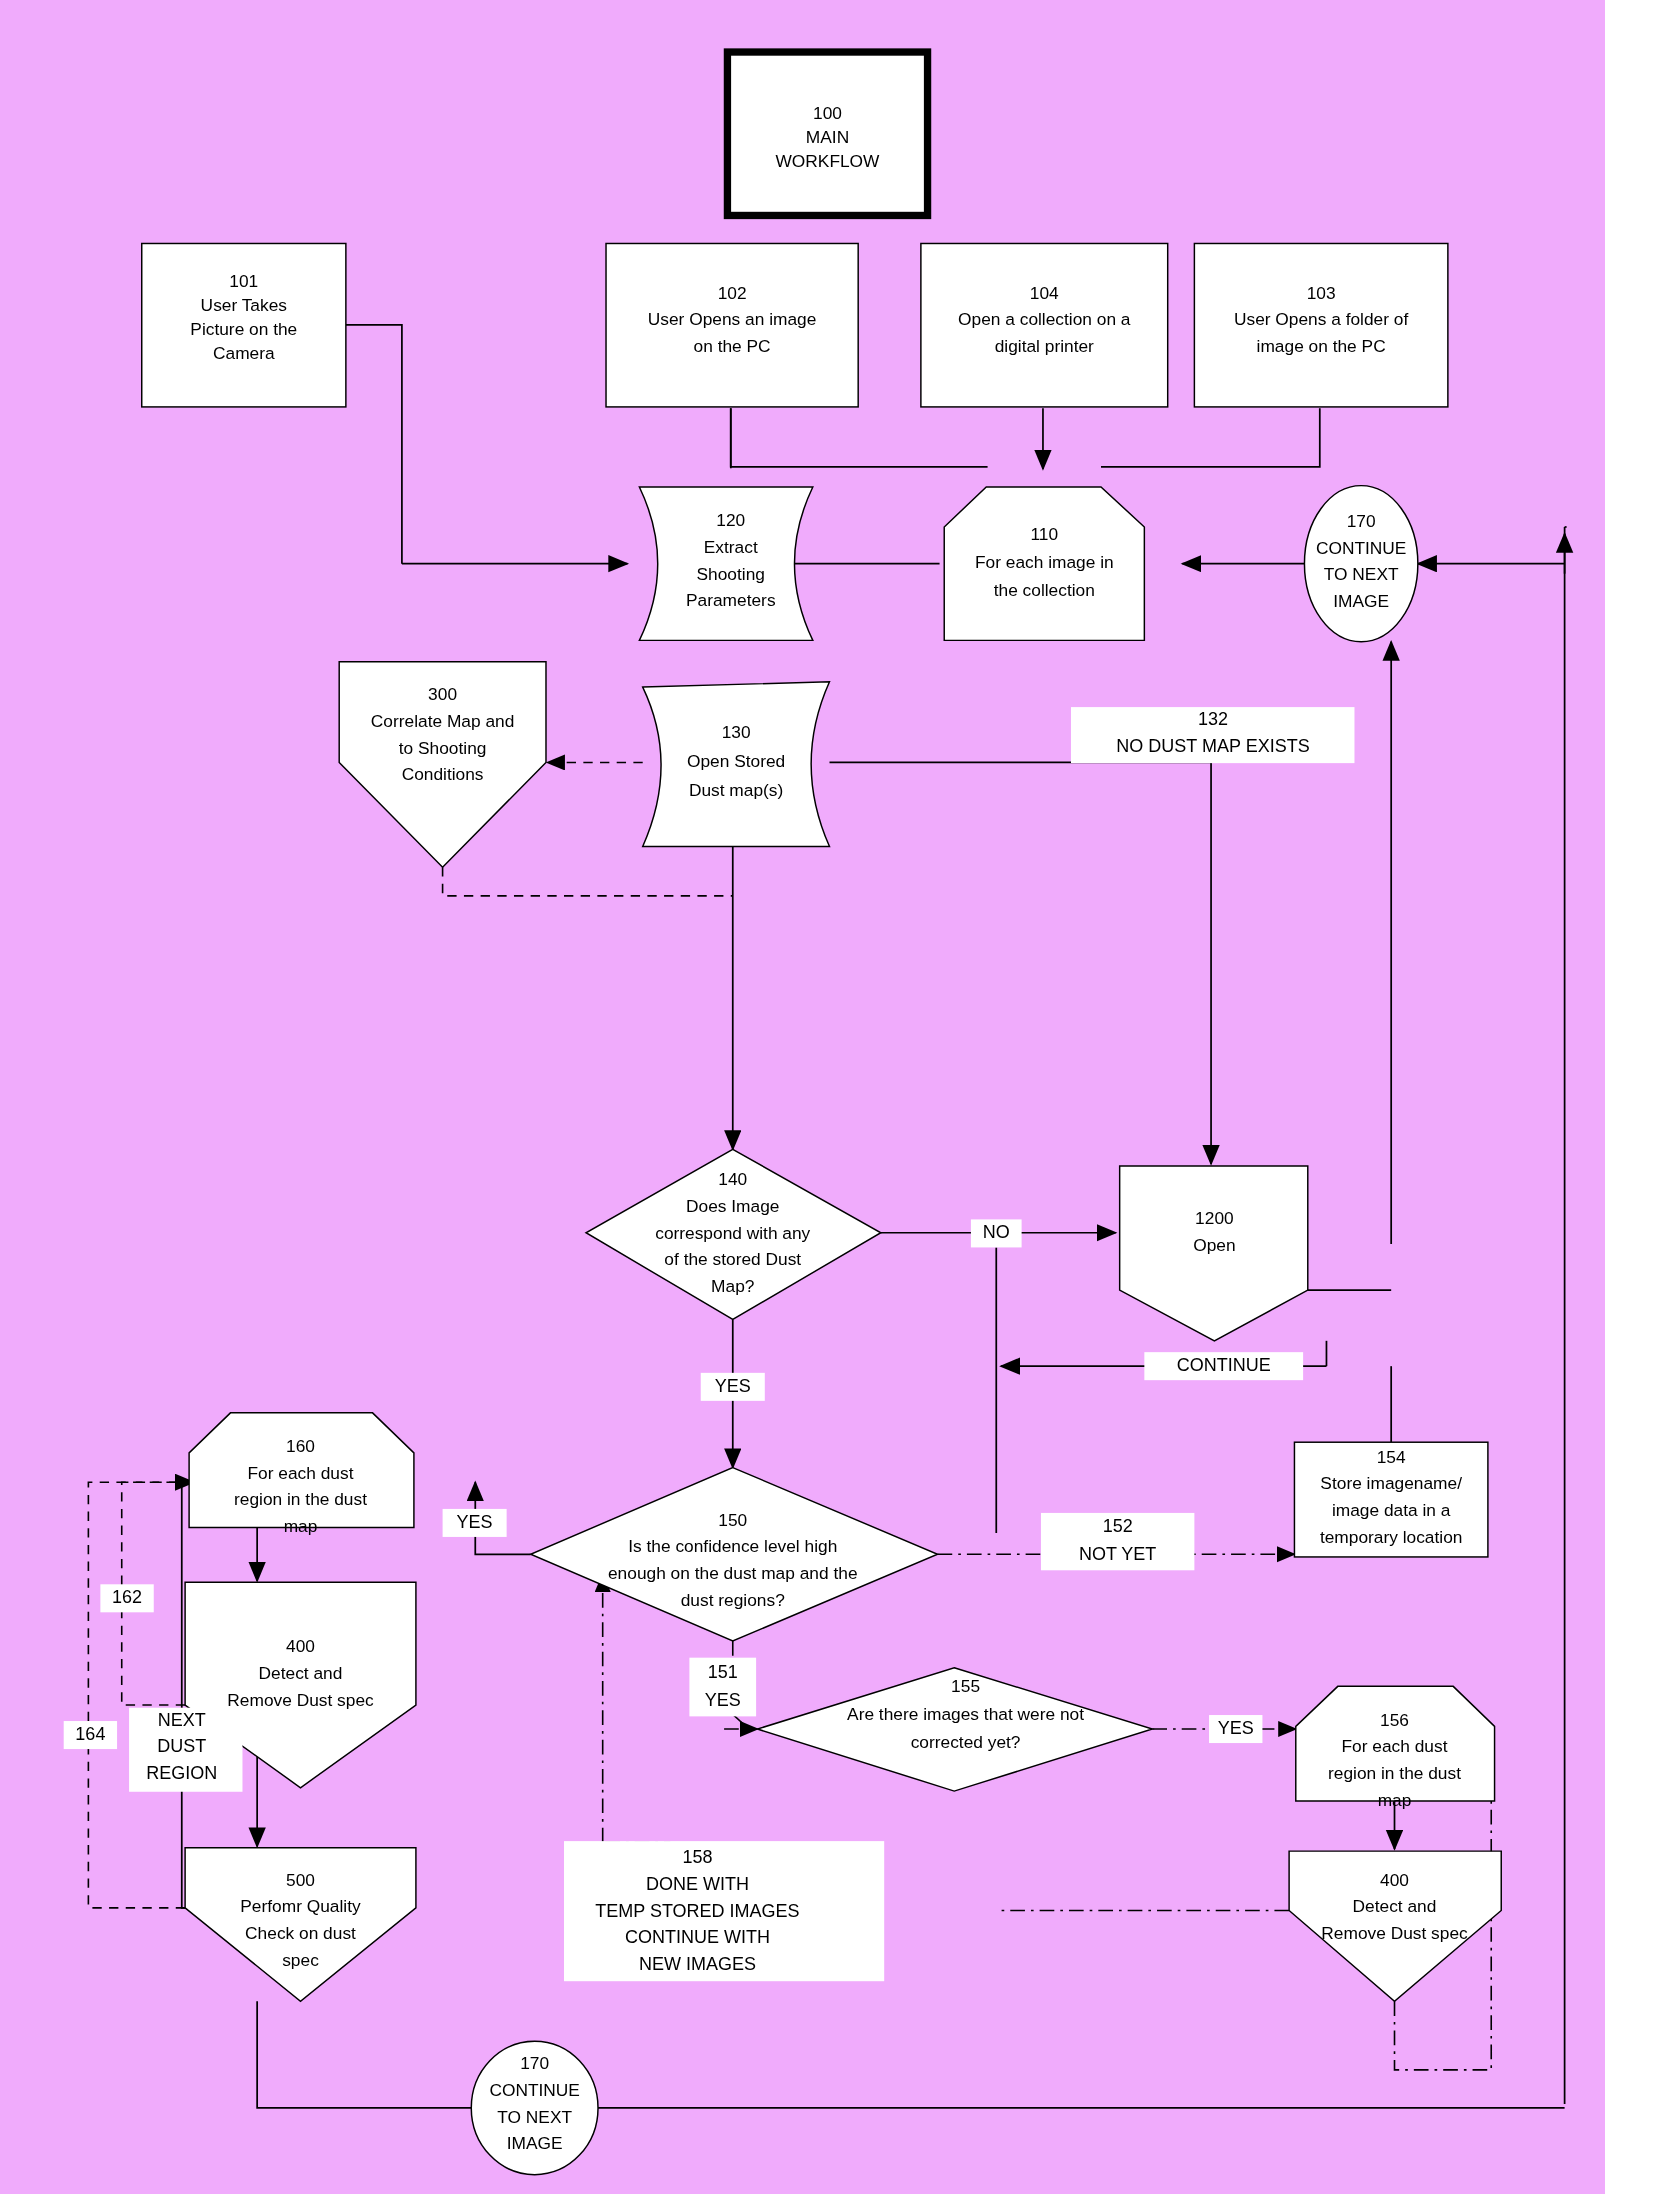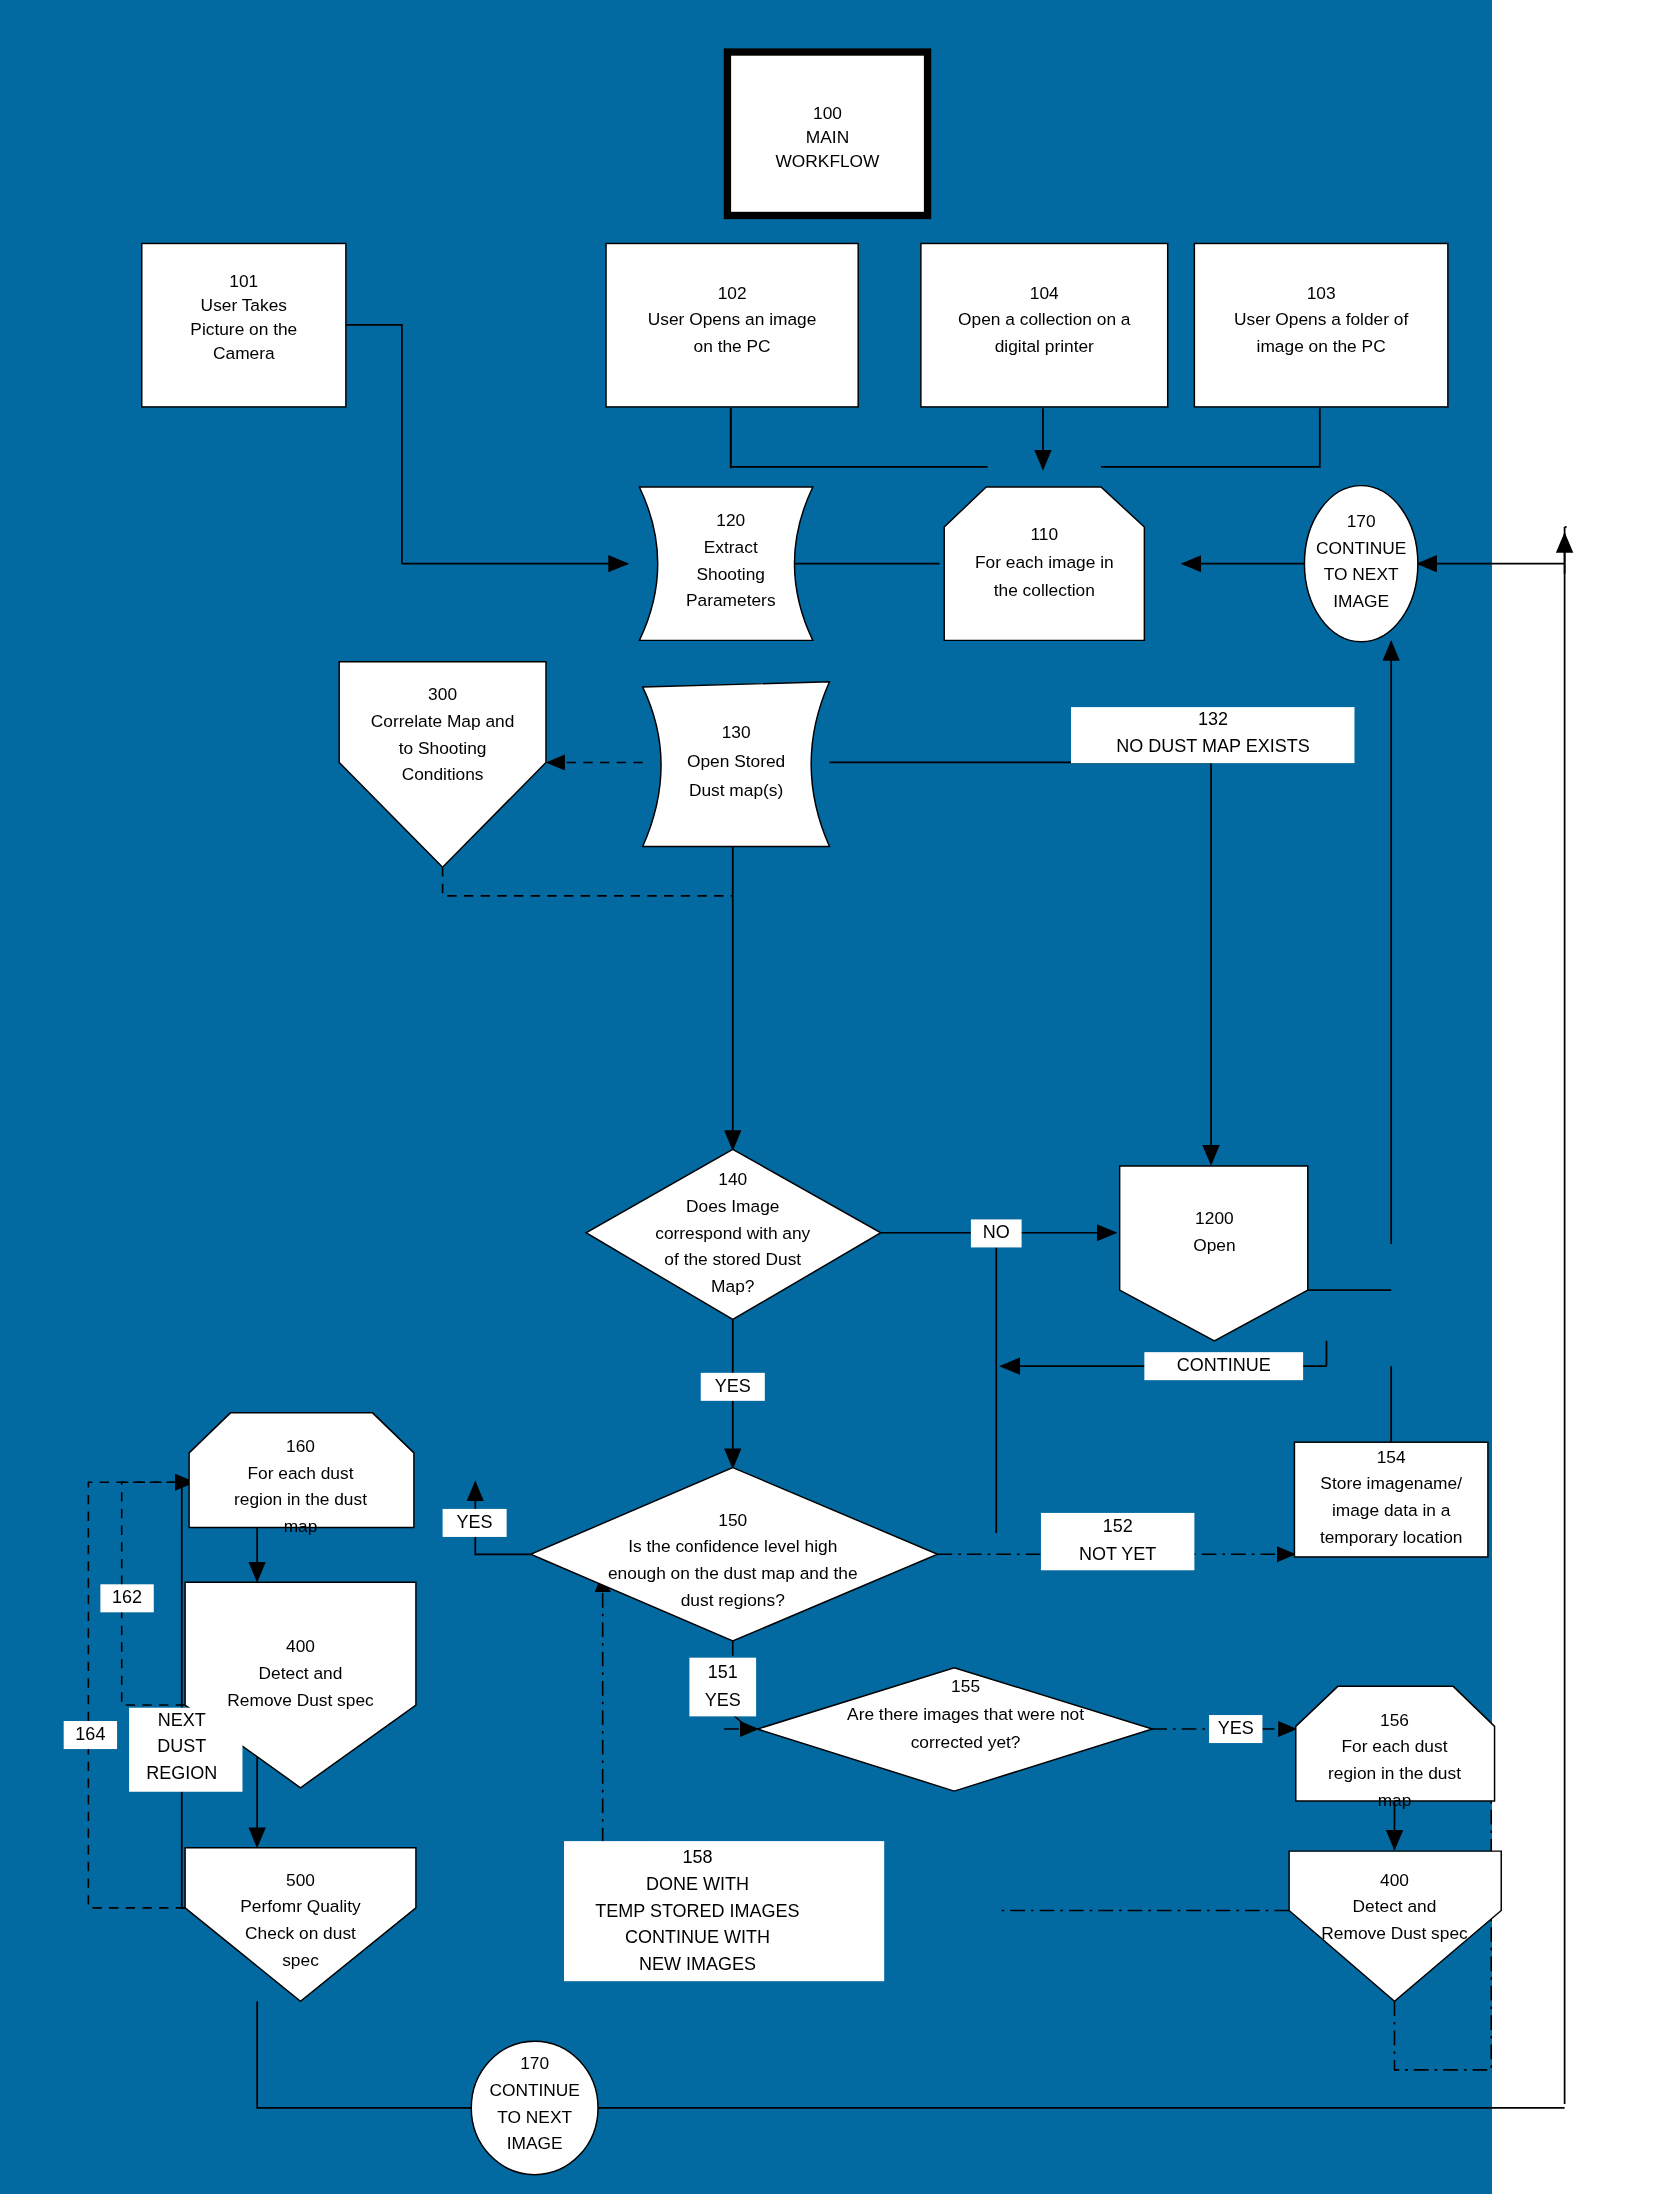--- a/index.html
+++ b/index.html
@@ -2,23 +2,23 @@
 <html style="font-size:10.7px"><head>
 <meta charset="utf-8">
 <style>
   html, body {
     margin: 0;
     padding: 0;
     background: #ffffff;
   }
   #root {
     position: relative;
-    width: 1492px;
+    width: 1605px;
     height: 2194px;
-    background: #0369a1;
+    background: #f0abfc;
     font-family: "Liberation Sans", sans-serif;
   }
   svg#flow {
     position: absolute;
     top: 0; left: 0;
     width: 1677px;
     height: 2194px;
   }
   .shape { fill: #ffffff; stroke: #000000; stroke-width: 2.2; }
   .shape-bold { fill: #ffffff; stroke: #000000; stroke-width: 11; }

